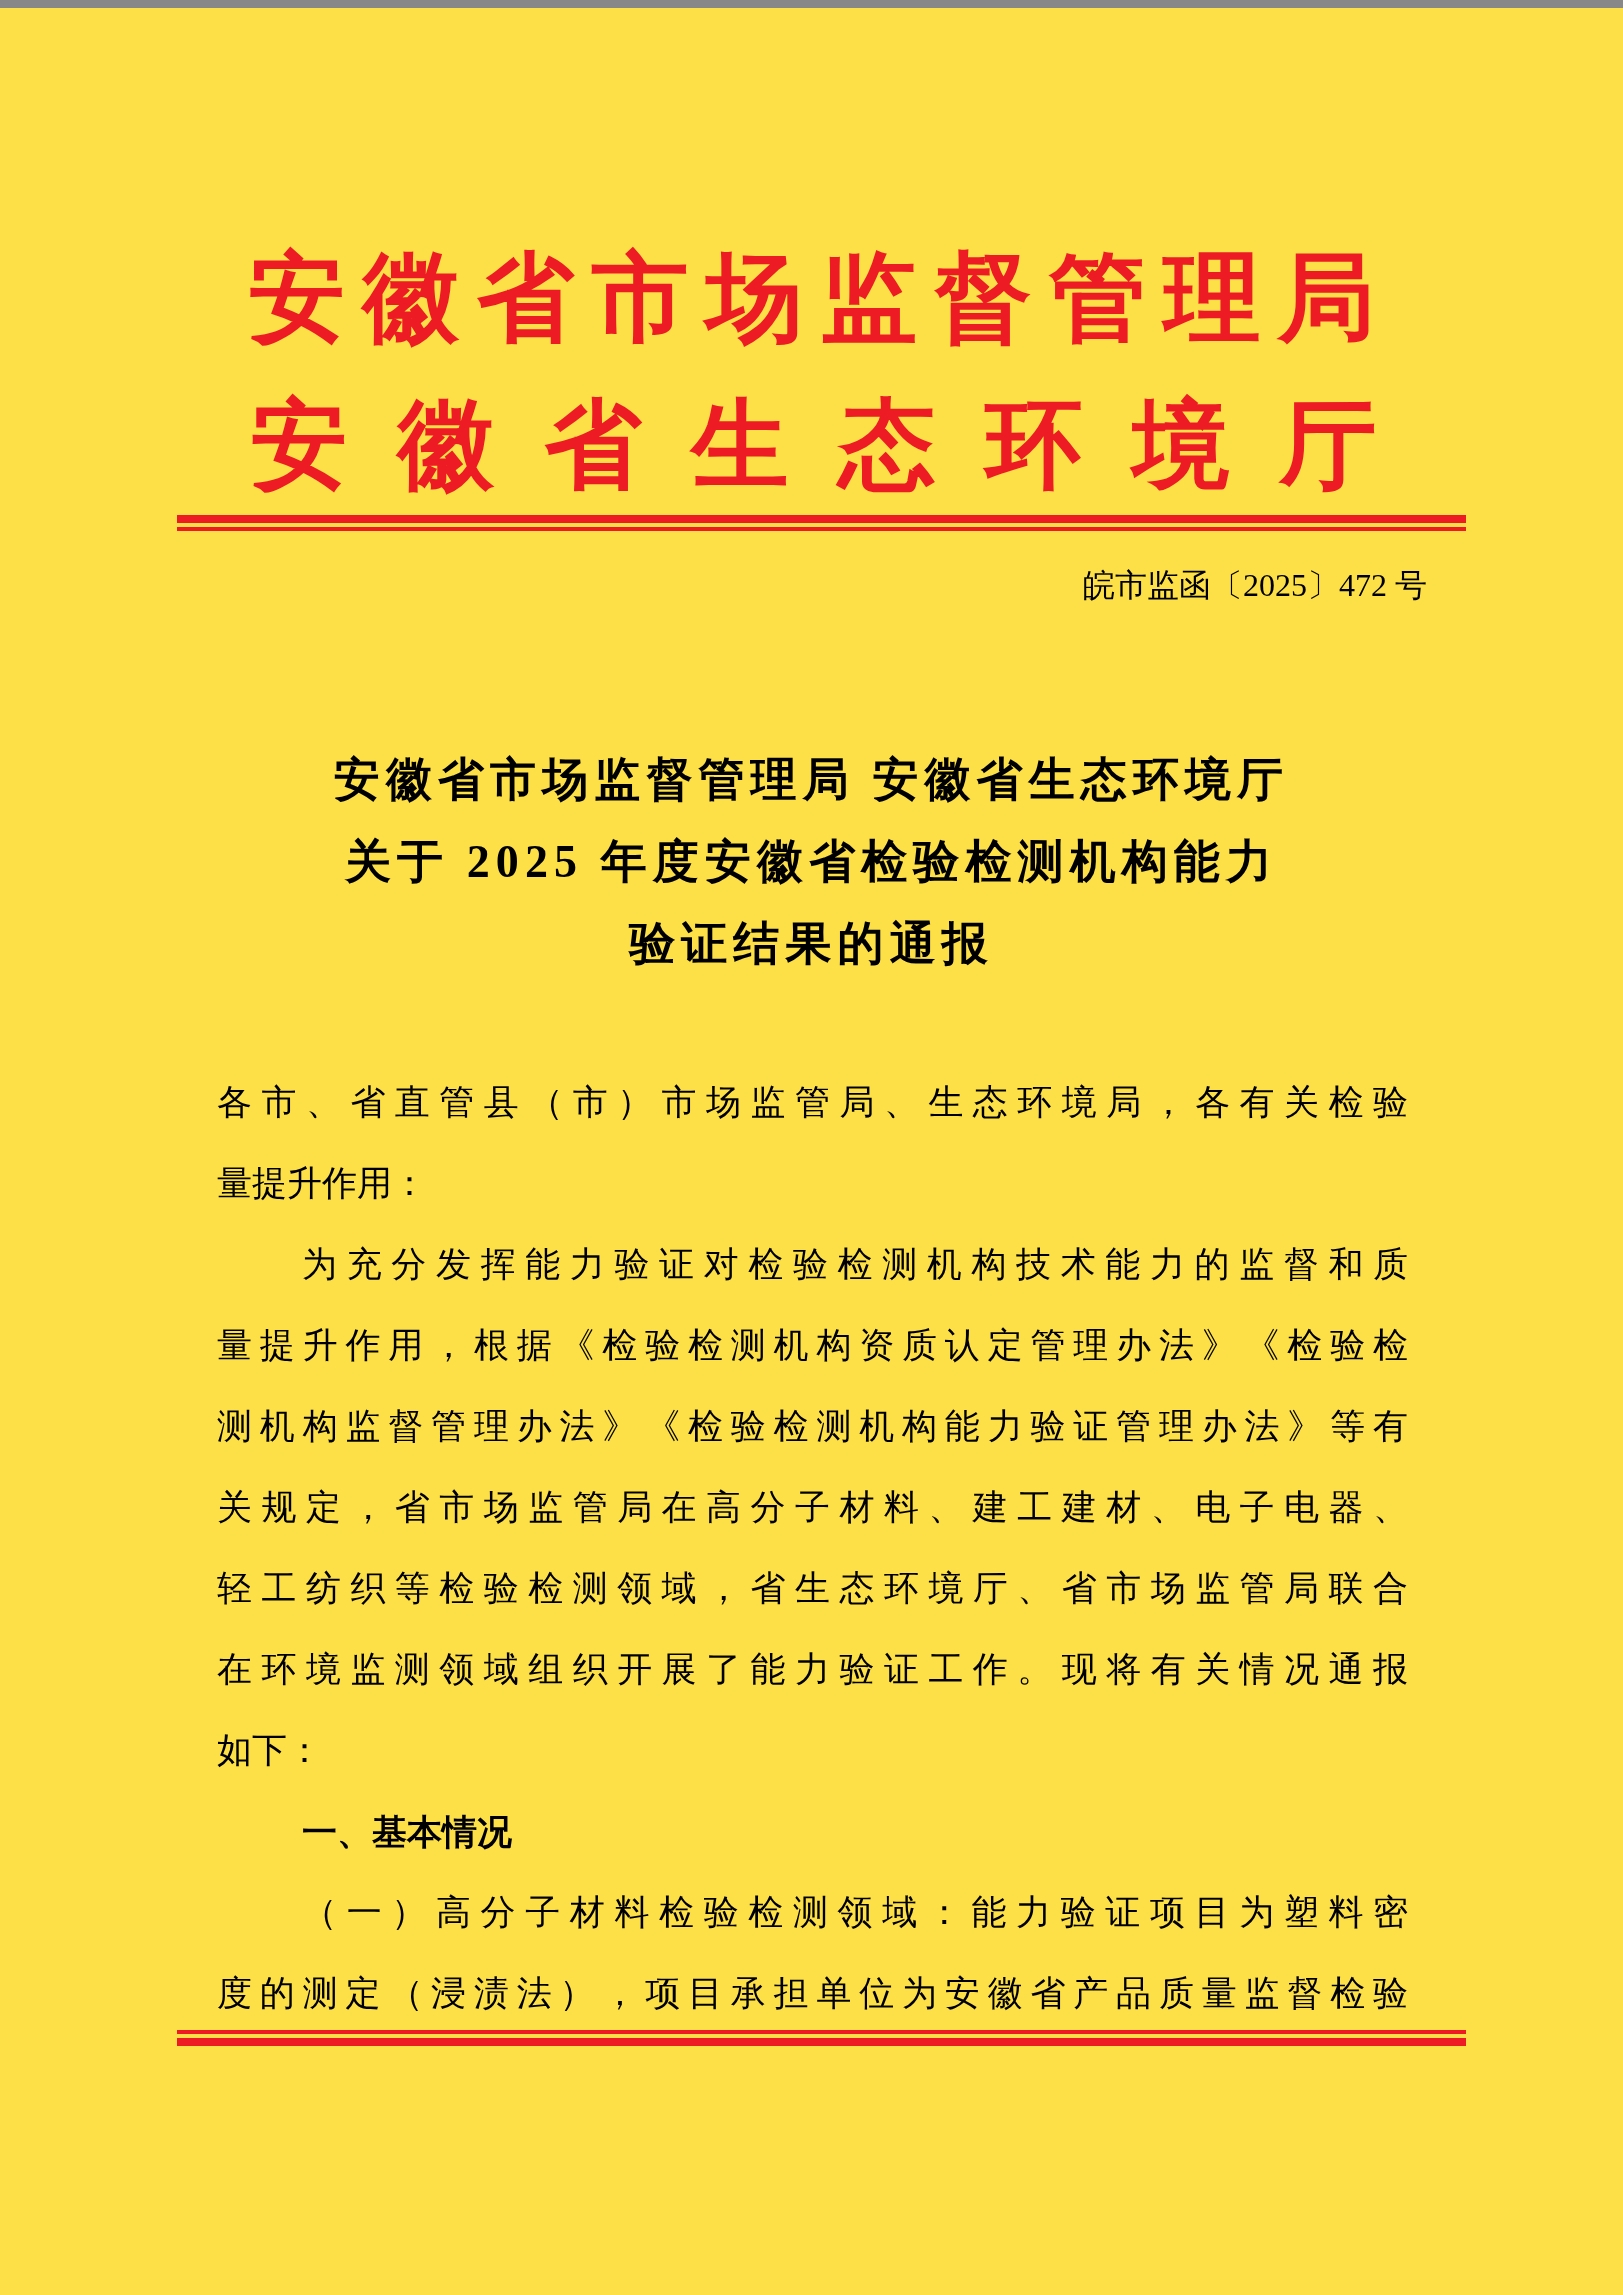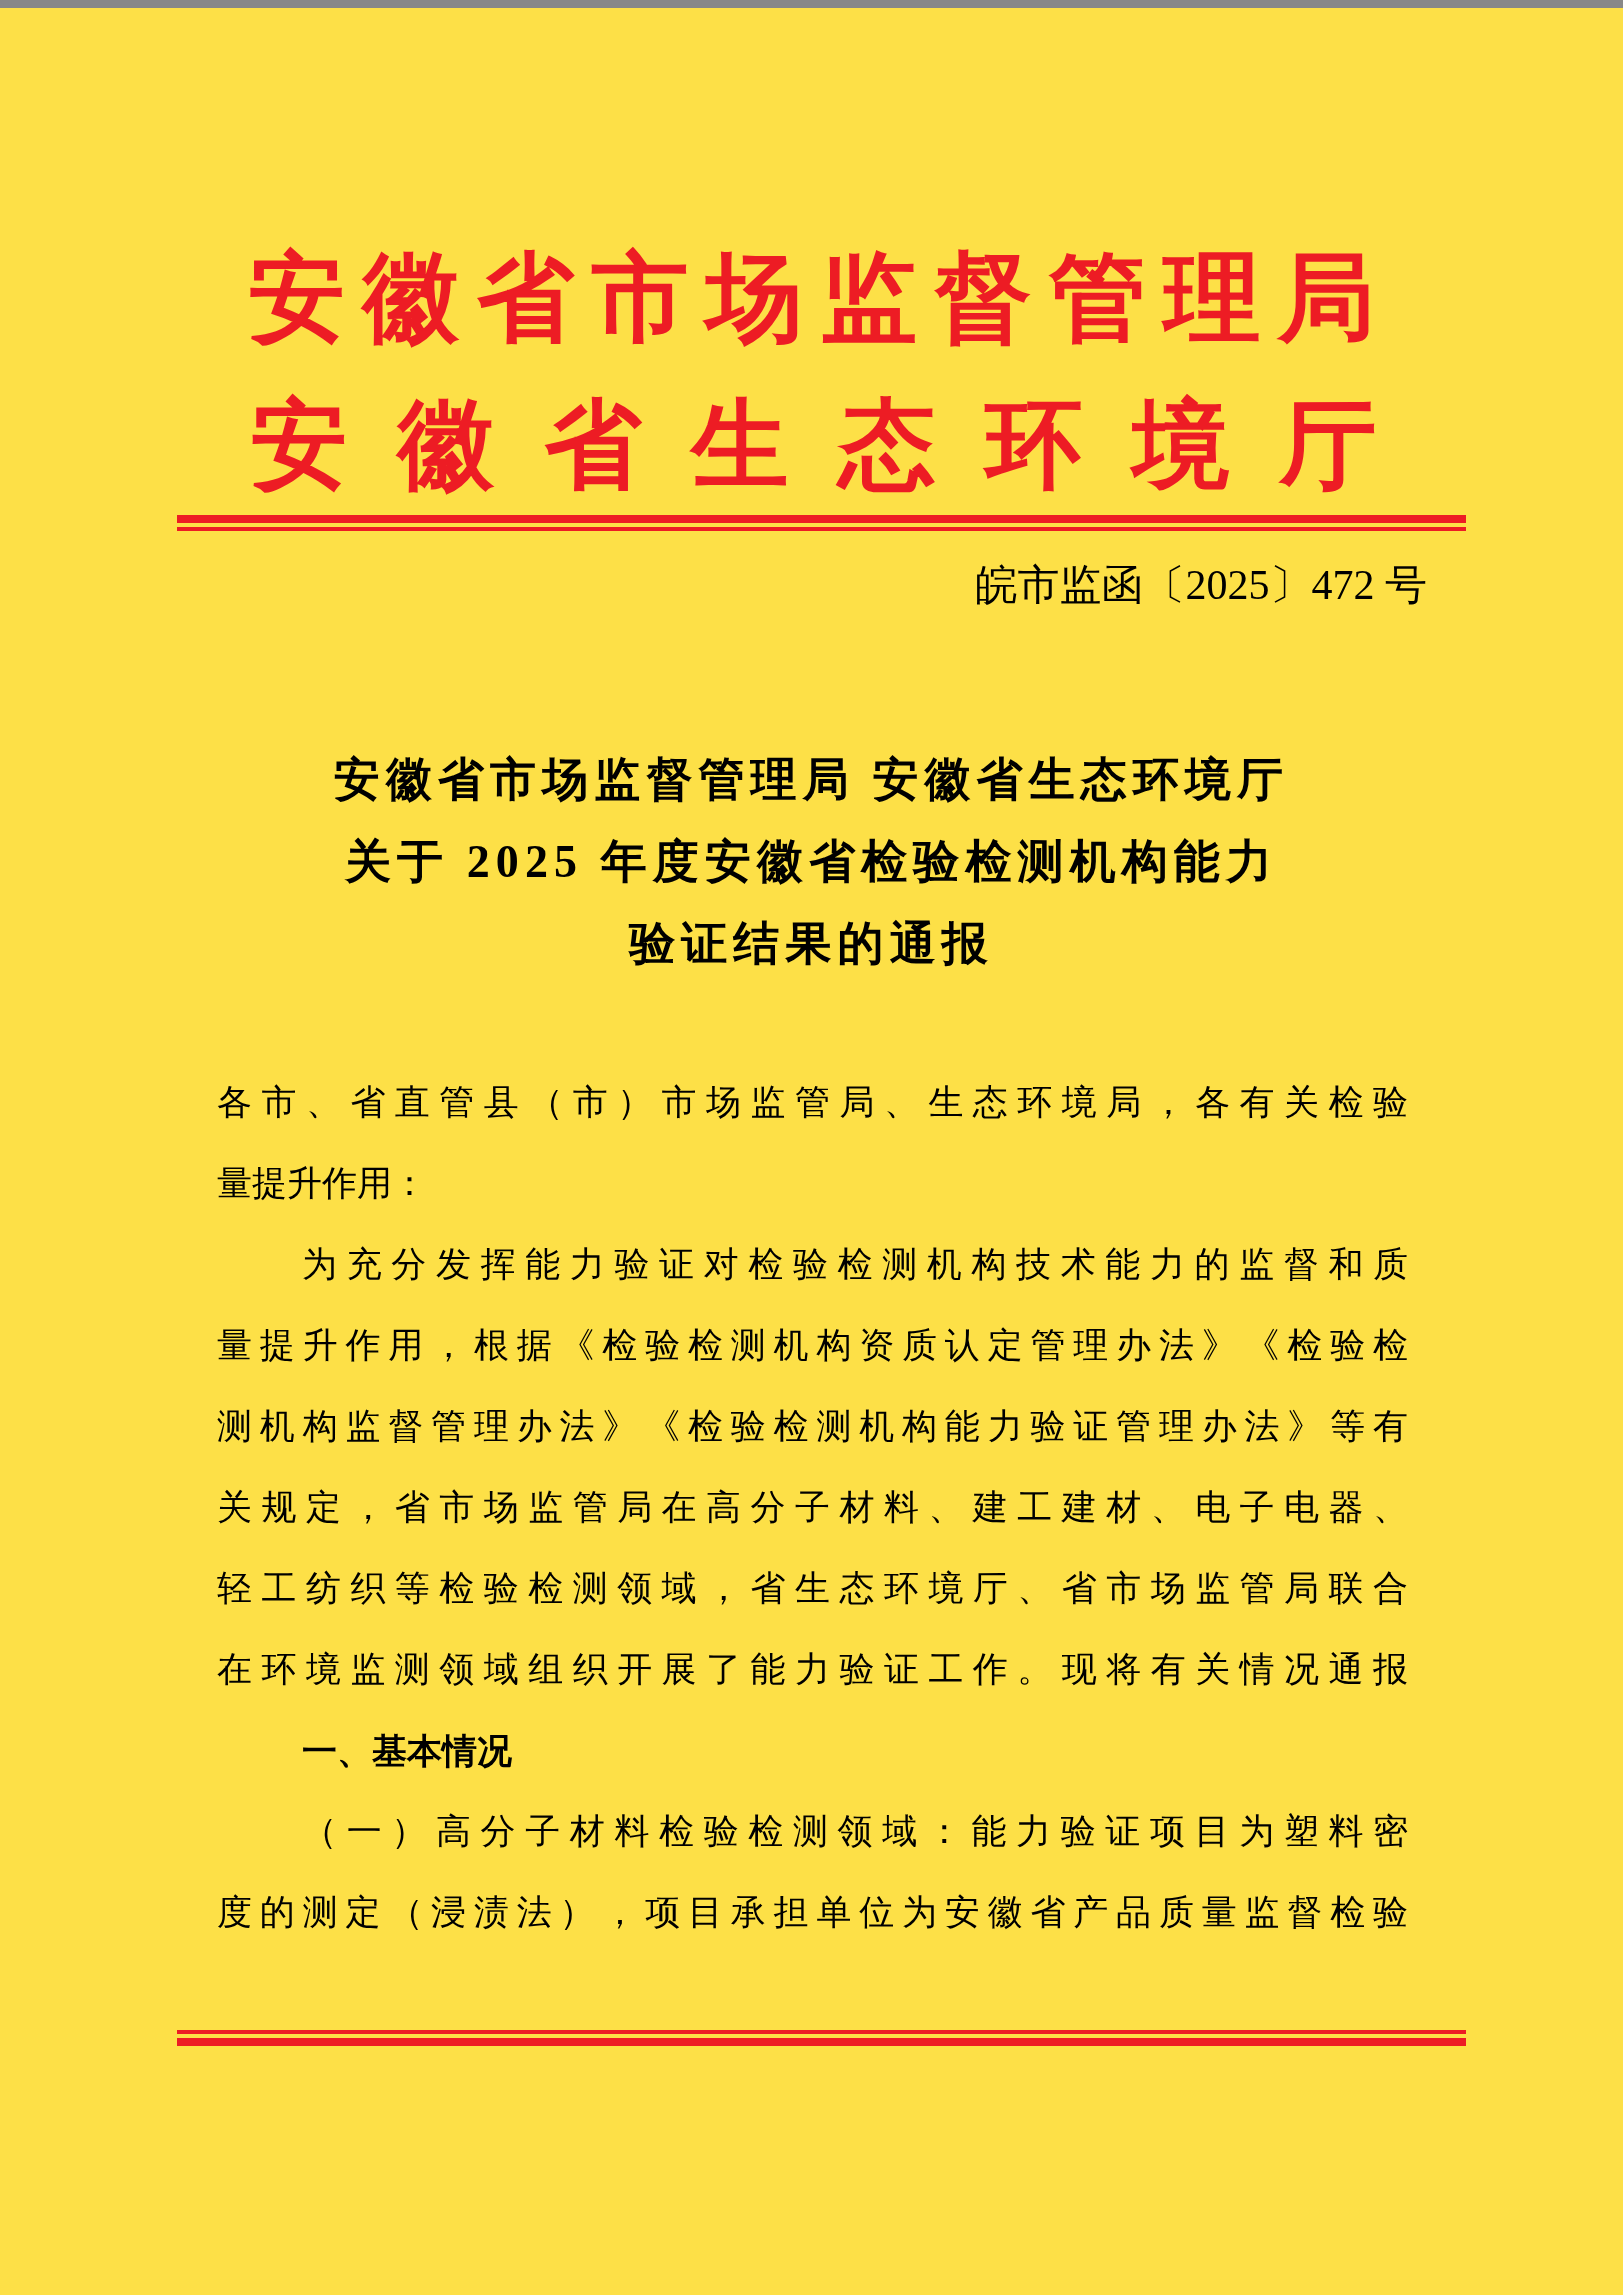--- a/index.html
+++ b/index.html
@@ -34,21 +34,21 @@
   .rule.top-thick    { top: 507px; }
   .rule.top-thin     { top: 519px; }
   .rule.bottom-thin  { top: 2022px; }
   .rule.bottom-thick { top: 2030px; }
 
   
   .doc-number {
     position: absolute;
     top: 552px; left: 216px; width: 1211px;
     height: 51px; line-height: 51px;
-    font-size: 42px;
+    font-size: 32px;
     text-align: right;
     white-space: nowrap;
   }
 
   
   .doc-title {
     position: absolute;
     top: 731px; left: 0; width: 100%;
     text-align: center;
     font-size: 46px;
@@ -99,20 +99,21 @@
 
   <div class="body-text">
       <div class="bline fill">各市、省直管县（市）市场监管局、生态环境局，各有关检验</div>
       <div class="bline">量提升作用：</div>
       <div class="bline fill ind">为充分发挥能力验证对检验检测机构技术能力的监督和质</div>
       <div class="bline fill">量提升作用，根据《检验检测机构资质认定管理办法》《检验检</div>
       <div class="bline fill">测机构监督管理办法》《检验检测机构能力验证管理办法》等有</div>
       <div class="bline fill">关规定，省市场监管局在高分子材料、建工建材、电子电器、</div>
       <div class="bline fill">轻工纺织等检验检测领域，省生态环境厅、省市场监管局联合</div>
       <div class="bline fill">在环境监测领域组织开展了能力验证工作。现将有关情况通报</div>
+      <div class="bline">如下：</div>
       <div class="bline ind hd">一、基本情况</div>
       <div class="bline fill ind">（一）高分子材料检验检测领域：能力验证项目为塑料密</div>
       <div class="bline fill">度的测定（浸渍法），项目承担单位为安徽省产品质量监督检验</div>
     </div>
 
   <div class="rule thin bottom-thin"></div>
   <div class="rule thick bottom-thick"></div>
 
 </div>
 

